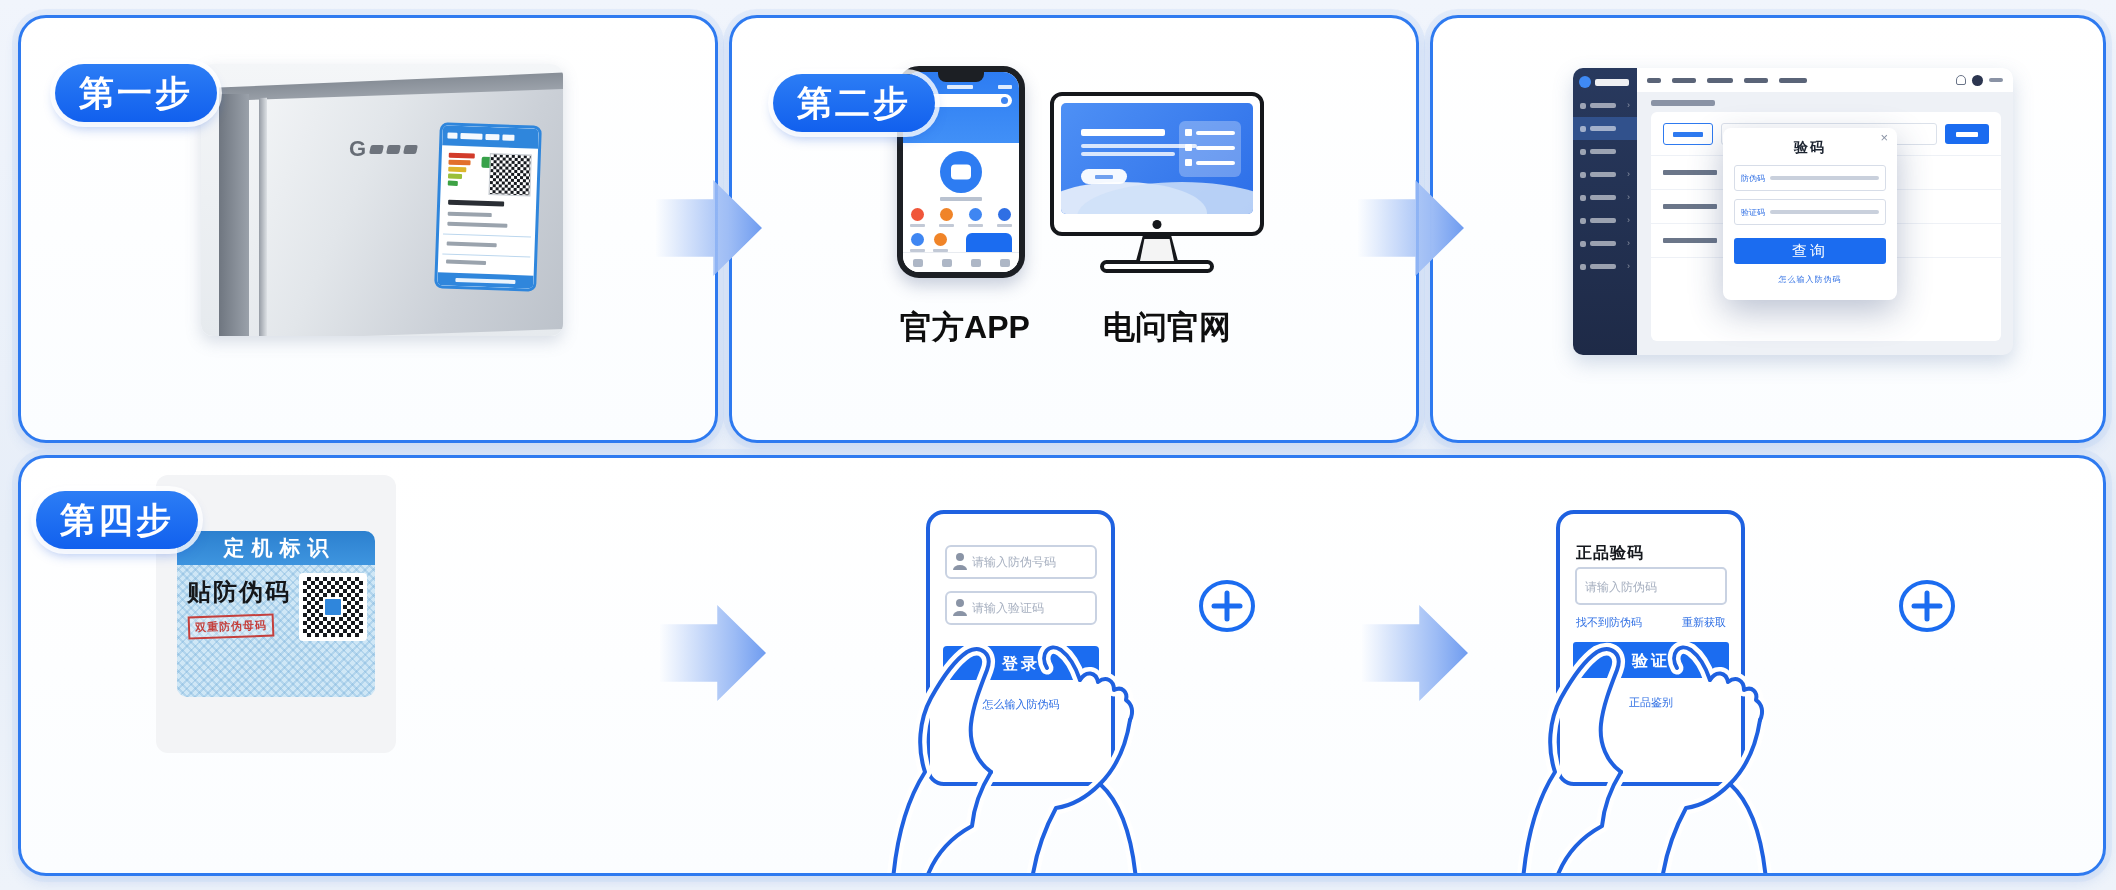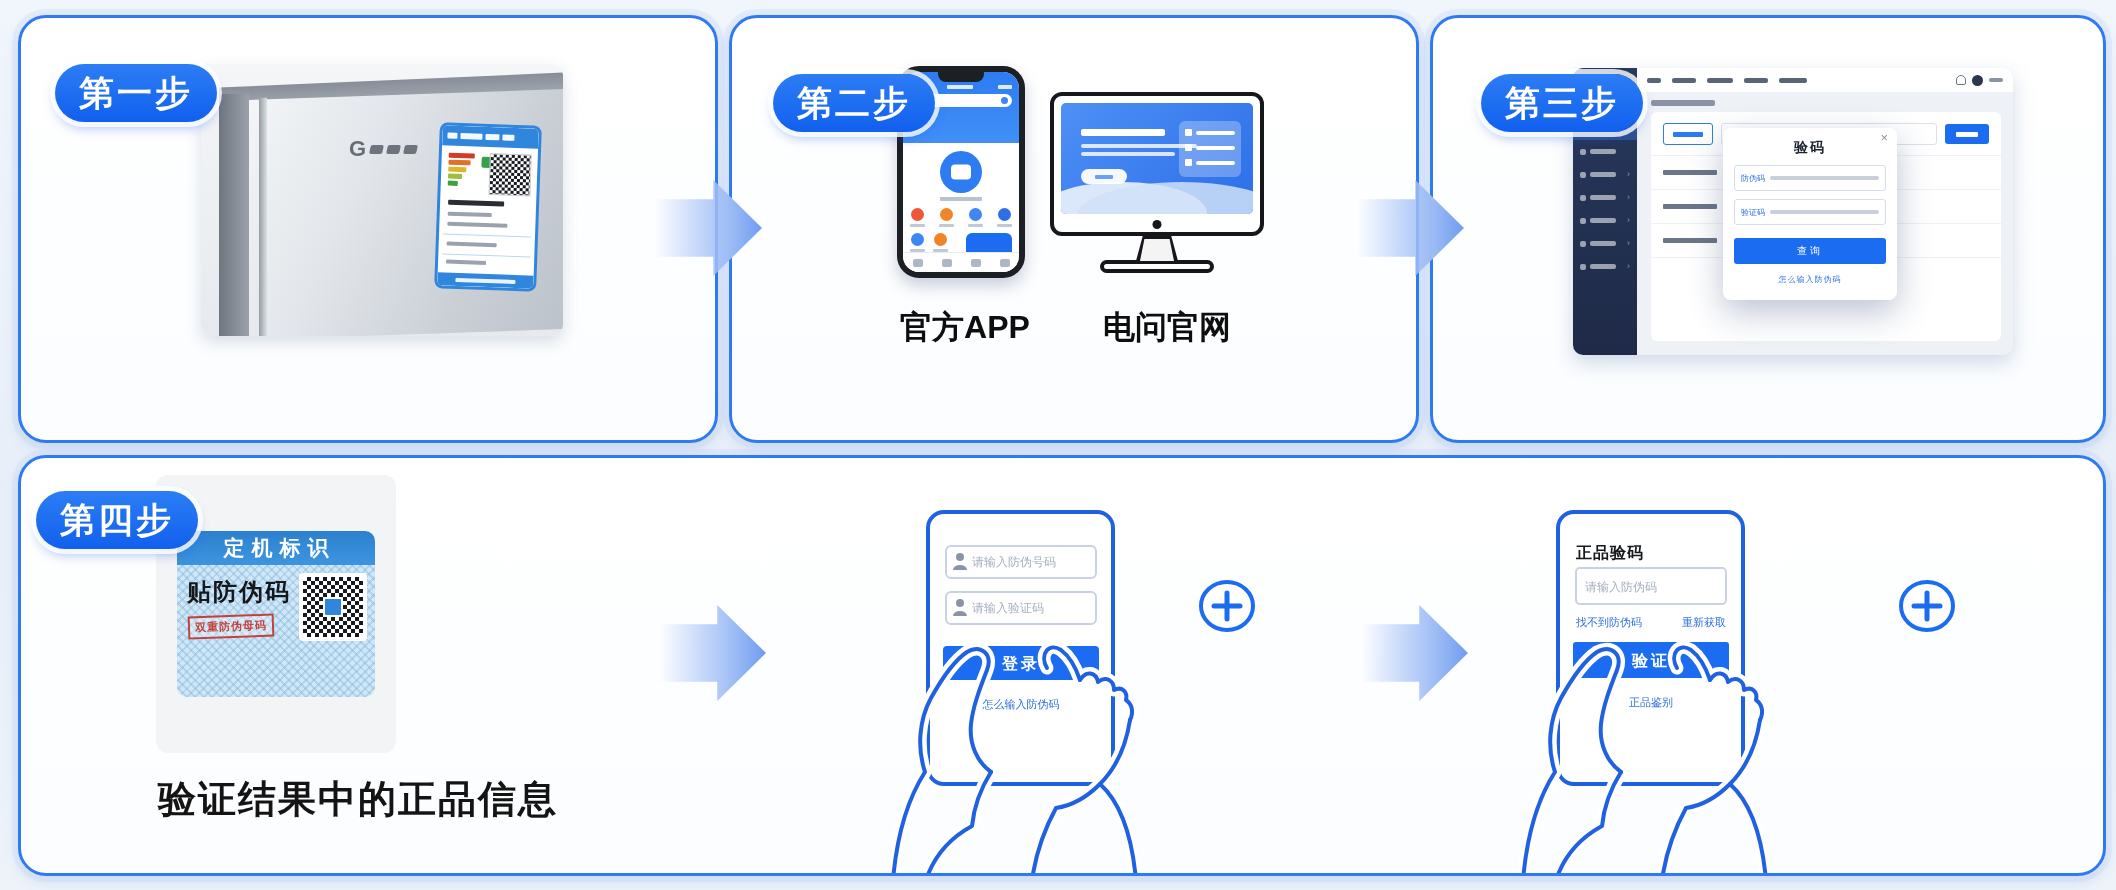--- a/index.html
+++ b/index.html
@@ -136,21 +136,21 @@
   .ws-bb b{width:22px;height:5px;background:#fff;border-radius:1px;}
   .ws-trow{height:33px;border-bottom:1px solid #eef1f6;display:flex;align-items:center;padding:0 12px;}
   .ws-trow b{width:54px;height:5px;background:#6b7689;border-radius:1px;}
   .ws-modal{position:absolute;left:150px;top:60px;width:174px;height:172px;background:#fff;border-radius:8px;z-index:3;
     box-shadow:0 12px 34px rgba(45,65,115,.32);}
   .ws-close{position:absolute;right:9px;top:3px;font-size:13px;color:#8a93a5;line-height:1;}
   .ws-mt{text-align:center;padding-top:11px;font-size:14px;font-weight:bold;color:#1c2430;letter-spacing:2px;}
   .ws-field{margin:8px 11px 0;height:24px;border:1px solid #d7dde8;border-radius:3px;display:flex;align-items:center;gap:5px;padding:0 6px;}
   .ws-field label{font-size:8px;color:#2f6fe4;white-space:nowrap;}
   .ws-field b{flex:1;height:4px;background:#c9d0dc;border-radius:2px;}
-  .ws-sub{margin:13px 11px 0;height:26px;background:#1b6cf0;border-radius:3px;color:#fff;font-size:10px;
+  .ws-sub{margin:13px 11px 0;height:26px;background:#1b6cf0;border-radius:3px;color:#fff;font-size:15px;
     display:flex;align-items:center;justify-content:center;letter-spacing:3px;}
   .ws-link{text-align:center;margin-top:10px;font-size:8px;color:#2f6fe4;letter-spacing:1px;}
 
   
   .cert-photo{position:absolute;left:135px;top:17px;width:240px;height:278px;background:#f3f4f6;border-radius:12px;
     display:flex;align-items:center;justify-content:center;}
   .cert-label{width:198px;height:166px;border-radius:10px;overflow:hidden;position:relative;background-color:#cfe7f6;
     background-image:repeating-linear-gradient(45deg,rgba(110,170,215,.30) 0 2px,transparent 2px 6px),
                      repeating-linear-gradient(-45deg,rgba(110,170,215,.30) 0 2px,transparent 2px 6px);}
   .cl-head{height:34px;background:linear-gradient(180deg,#2c80cf,#3e95df);color:#fff;font-size:21px;font-weight:bold;
@@ -319,21 +319,20 @@
           <i></i>
         </div>
       <div class="mo-base"></div>
     </div>
 
     <div class="dev-label" style="left:325px;top:288px;">电问官网</div>
     <div class="dev-label" style="left:123px;top:288px;">官方APP</div>
   </div>
 
   <div class="panel panel-3">
-    <div class="badge" style="left:48px;top:56px;">第三步</div>
 
     <div class="webshot">
       <div class="ws-side">
         <div class="ws-logo">
             <i></i>
             <b></b>
           </div>
         <div class="ws-mi">
             <i></i>
             <b></b>
@@ -439,21 +438,20 @@
         <div class="cl-title">贴防伪码</div>
         <div class="cl-stamp">双重防伪母码</div>
         <div class="cl-qr">
             <i>
               <s></s>
             </i>
           </div>
       </div>
     </div>
 
-    <div class="caption" style="left:37px;top:316px;width:600px;right:auto;">验证结果中的正品信息</div>
 
     <svg class="tablet-ill" style="left:812px;top:42px;" viewBox="0 0 400 380">
       <rect class="tb-body" x="95" y="12" width="185" height="272" rx="16"></rect>
       <rect class="tb-input" x="113" y="46" width="150" height="32" rx="5"></rect>
       <circle class="usr" cx="127" cy="57" r="4"></circle>
       <path class="usr" d="M120,70 a7,5 0 0 1 14,0 z"></path>
       <text class="ph-txt" x="139" y="66">请输入防伪号码</text>
       <rect class="tb-input" x="113" y="92" width="150" height="32" rx="5"></rect>
       <circle class="usr" cx="127" cy="103" r="4"></circle>
       <path class="usr" d="M120,116 a7,5 0 0 1 14,0 z"></path>

